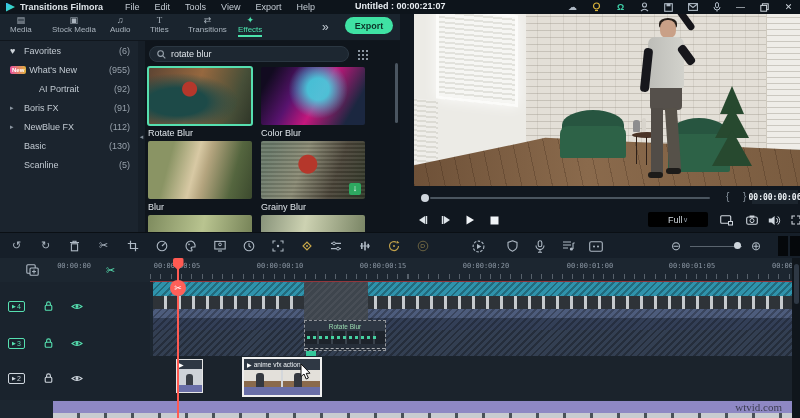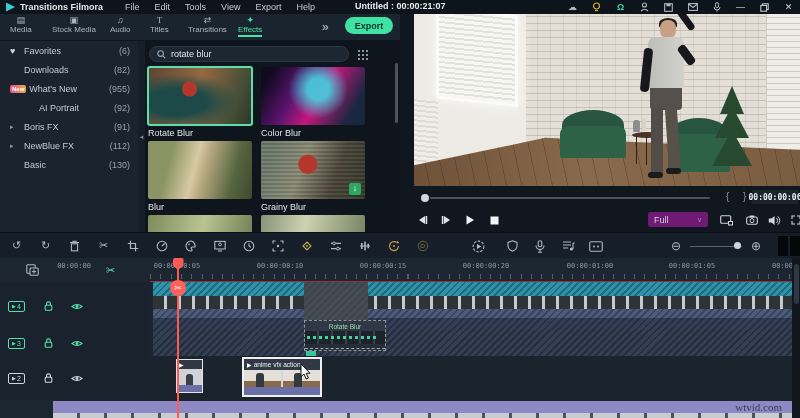--- a/index.html
+++ b/index.html
@@ -109,22 +109,22 @@
   .shoe{position:absolute;width:15px;height:6px;background:#1d1b19;border-radius:3px;}
 
   .seekrow{position:absolute;left:0;top:176px;width:400px;height:16px;display:flex;align-items:center;}
   .seekhandle{position:absolute;left:21px;top:4px;width:8px;height:8px;border-radius:50%;background:#cfd6dd;}
   .seekline{position:absolute;left:30px;top:7px;width:280px;height:2px;background:#4a555f;border-radius:1px;}
   .brace{position:absolute;top:1px;color:#8a95a0;font-size:10px;cursor:pointer;}
   .tcode{position:absolute;left:352px;top:0;width:46px;height:14px;background:#1c252e;color:#eef3f7;
     font-family:"DejaVu Sans Mono",monospace;font-size:8px;font-weight:bold;display:flex;align-items:center;justify-content:center;}
   .ctrlrow{position:absolute;left:0;top:194px;width:400px;height:24px;}
   .pbtn{position:absolute;top:4px;width:16px;height:16px;display:flex;align-items:center;justify-content:center;cursor:pointer;}
-  .fitsel{position:absolute;left:248px;top:4px;width:60px;height:15px;background:#701a75;border-radius:2px;color:#cfd6dd;
-    display:flex;align-items:center;justify-content:space-between;padding:0 6px;cursor:pointer;}
+  .fitsel{position:absolute;left:248px;top:4px;width:60px;height:15px;background:#000000;border-radius:2px;color:#cfd6dd;
+    display:flex;align-items:center;justify-content:space-between;padding:0 20px;cursor:pointer;}
   .previcon{position:absolute;top:4px;width:16px;height:16px;display:flex;align-items:center;justify-content:center;cursor:pointer;}
 
   
   .toolbar{position:absolute;left:0;top:232px;width:800px;height:26px;background:#161f29;border-top:1px solid #0a0f14;
     display:flex;align-items:center;}
   .tgroup{display:flex;gap:16px;padding-left:10px;}
   .tico{width:13px;height:13px;display:flex;align-items:center;justify-content:center;color:#aeb9c4;font-size:11px;cursor:pointer;}
   .tico.gold{color:#c8a84a;}
   .tico svg{display:block;}
   .rtool{position:absolute;top:5px;width:16px;height:16px;display:flex;align-items:center;justify-content:center;color:#aeb9c4;cursor:pointer;}
@@ -288,25 +288,20 @@
       <div class="exportbtn">Export</div>
     </div>
 
     <div class="sidebar">
       <div class="sitem">
         <span class="sic">♥</span>
         <span>Favorites</span>
         <span class="cnt">(6)</span>
       </div>
       <div class="sitem">
-        <span class="sic"></span>
-        <span>Downloads</span>
-        <span class="cnt">(82)</span>
-      </div>
-      <div class="sitem">
         <span class="badge new">New</span>
         <span>What's New</span>
         <span class="cnt">(955)</span>
       </div>
       <div class="sitem" style="padding-left:39px">
         <span>AI Portrait</span>
         <span class="cnt">(92)</span>
       </div>
       <div class="sitem">
         <span class="sic" style="font-size:7px;color:#8a95a0">▸</span>
@@ -314,20 +309,24 @@
         <span class="cnt">(91)</span>
       </div>
       <div class="sitem">
         <span class="sic" style="font-size:7px;color:#8a95a0">▸</span>
         <span>NewBlue FX</span>
         <span class="cnt">(112)</span>
       </div>
       <div class="sitem" style="padding-left:24px">
         <span>Basic</span>
         <span class="cnt">(130)</span>
+      </div>
+      <div class="sitem" style="padding-left:24px">
+        <span>Scanline</span>
+        <span class="cnt">(5)</span>
       </div>
     </div>
     <div class="collapse">◂</div>
 
     <div class="fxpanel">
       <div class="searchbar">
         <svg width="9" height="9" viewBox="0 0 9 9">
             <circle cx="3.6" cy="3.6" r="2.8" fill="none" stroke="#9aa5af" stroke-width="1.1"></circle>
             <line x1="5.8" y1="5.8" x2="8.3" y2="8.3" stroke="#9aa5af" stroke-width="1.1"></line>
           </svg>

